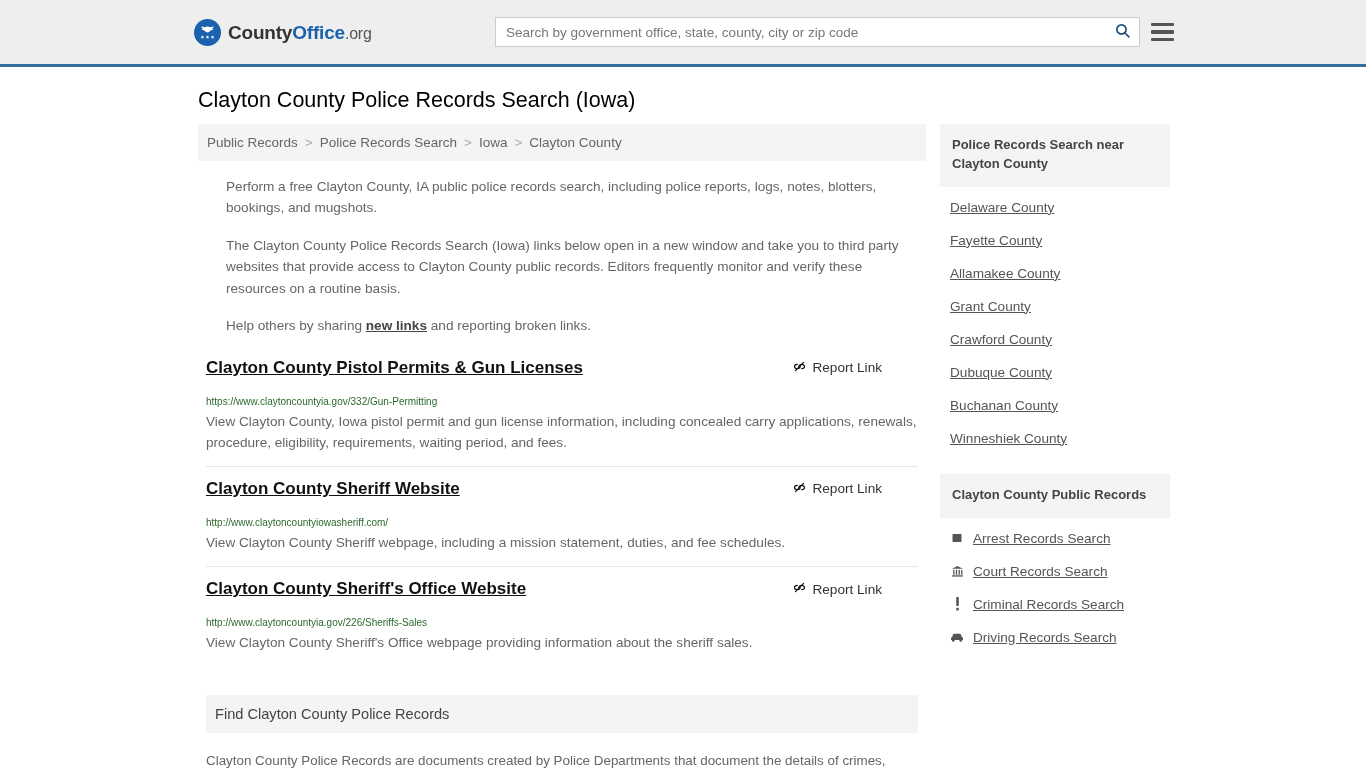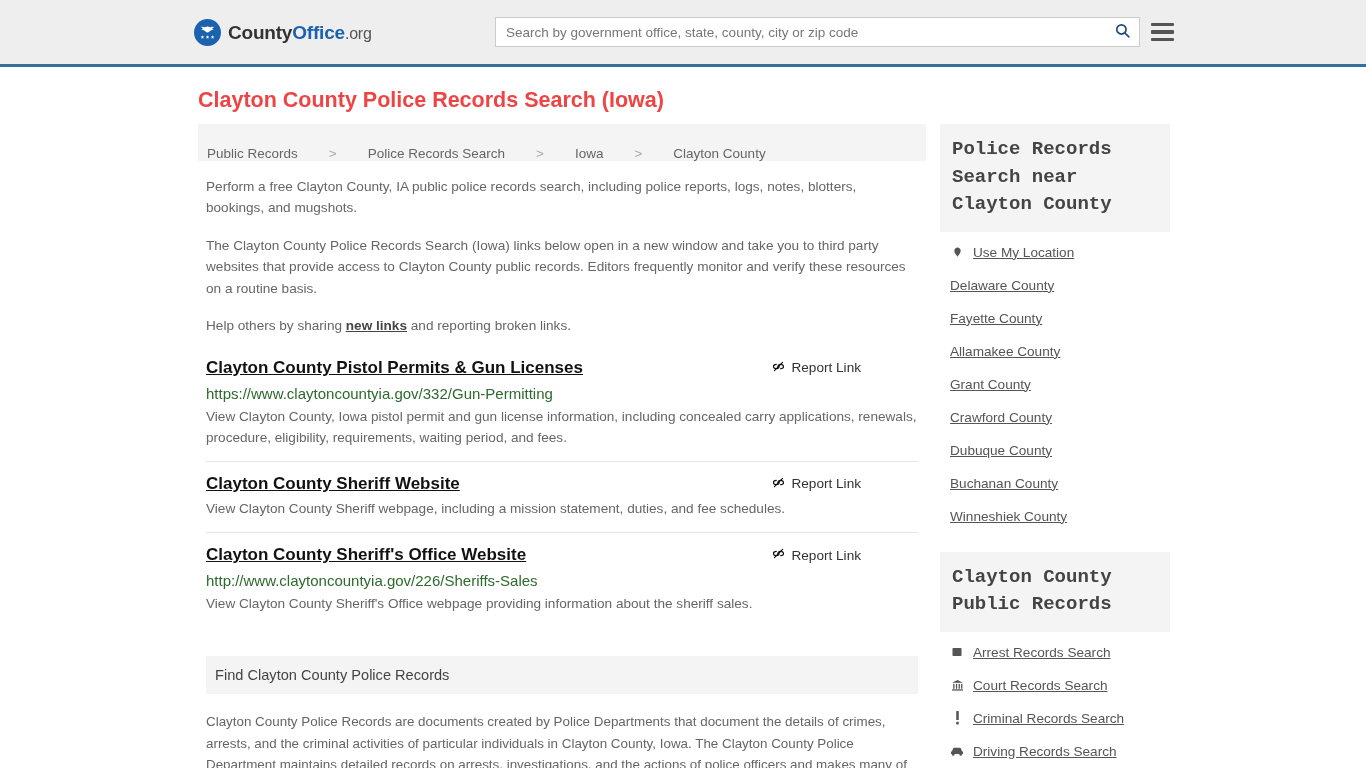--- a/index.html
+++ b/index.html
@@ -79,47 +79,46 @@
   }
 
   
   .page {
     width: 1366px;
     padding: 0;
     position: relative;
   }
   .page-title {
     position: absolute; left: 198px; top: 21px;
-    font-size: 21.5px; font-weight: bold; color: #ef4444;
+    font-size: 21.5px; font-weight: normal; color: #000000;
     margin: 0; white-space: nowrap;
   }
   .content-wrap {
     position: absolute; left: 0; top: 57px;
     width: 1366px;
     display: flex; gap: 0;
   }
   .main-col { width: 728px; margin-left: 198px; }
   .side-col { width: 230px; margin-left: 14px; }
 
   
   .breadcrumb {
     background: #f4f4f4;
     height: 37px;
-    display: flex; align-items: flex-end;
+    display: flex; align-items: center;
     padding: 0 9px;
     font-size: 13.5px;
-    gap: 24px;
   }
   .breadcrumb a {
     color: #666666; text-decoration: none; white-space: nowrap;
   }
   .breadcrumb .sep { color: #aaaaaa; margin: 0 7px; }
 
   
-  .intro { padding: 0 8px; }
+  .intro { padding: 0 8px; margin-left: 20px; }
   .intro p {
     margin: 16px 0 0 0;
     font-size: 13.6px; line-height: 1.58;
     color: #666666;
   }
   .intro p.first { margin-top: 15px; }
   .intro a { color: #444444; text-decoration: underline; font-weight: bold; }
 
   
   .results { margin-top: 21px; padding: 0 8px; }
@@ -132,26 +131,26 @@
     display: flex; align-items: flex-start; justify-content: space-between;
   }
   .result-title {
     font-size: 17px; font-weight: bold; color: #111111;
     text-decoration: underline; cursor: pointer;
   }
   .report-link {
     display: flex; align-items: center; gap: 5px;
     color: #333333; font-size: 13.6px;
     white-space: nowrap; cursor: pointer; text-decoration: none;
-    margin-right: 57px; padding-top: 1px;
+    margin-right: 36px; padding-top: 1px;
   }
   .result-url {
     display: block;
-    margin-top: 7px;
-    font-size: 15px; color: #2d6a2d;
+    margin-top: 18px;
+    font-size: 10px; color: #2d6a2d;
     text-decoration: none;
   }
   .result-desc {
     margin: 4px 0 0 0;
     font-size: 13.6px; line-height: 1.55; color: #666666;
   }
 
   
   .find-section { margin-top: 29px; padding: 0 8px; }
   .find-head {
@@ -163,23 +162,22 @@
   }
   .find-body {
     margin: 17px 0 0 0;
     font-size: 13.4px; line-height: 1.6; color: #666666;
   }
 
   
   .panel-head {
     background: #f4f4f4;
     padding: 12px 12px 13px 12px;
-    font-size: 19px; font-weight: bold; color: #444444;
+    font-size: 13px; font-weight: bold; color: #444444;
     line-height: 1.45;
-    font-family: Liberation Mono, monospace;
   }
   .panel-list { padding: 4px 0 0 0; margin: 0; list-style: none; }
   .panel-list li {
     display: flex; align-items: center; gap: 9px;
     padding: 9px 0 9px 10px;
   }
   .panel-list a {
     font-size: 13.6px; color: #555555; text-decoration: underline;
     white-space: nowrap;
   }
@@ -277,20 +275,21 @@
               <span>
                 <svg width="15" height="15" viewBox="0 0 24 24" fill="none" stroke="#111111" stroke-width="1.9" stroke-linecap="round">
                   <path d="M8.5 8.5 C5.8 8.5 4 10.1 4 12 C4 13.9 5.8 15.5 8.5 15.5 C11.2 15.5 13 13.9 13 12"></path>
                   <path d="M15.5 15.5 C18.2 15.5 20 13.9 20 12 C20 10.1 18.2 8.5 15.5 8.5 C12.8 8.5 11 10.1 11 12"></path>
                   <line x1="5.5" y1="18.5" x2="18.5" y2="5.5"></line>
                 </svg>
               </span>
               <span>Report Link</span>
             </a>
           </div>
+          <a href="#" class="result-url">http://www.claytoncountyiowasheriff.com/</a>
           <p class="result-desc">View Clayton County Sheriff webpage, including a mission statement, duties, and fee schedules.</p>
         </div>
 
         <div class="result">
           <div class="result-head">
             <a href="#" class="result-title">Clayton County Sheriff's Office Website</a>
             <a href="#" class="report-link">
               <span>
                 <svg width="15" height="15" viewBox="0 0 24 24" fill="none" stroke="#111111" stroke-width="1.9" stroke-linecap="round">
                   <path d="M8.5 8.5 C5.8 8.5 4 10.1 4 12 C4 13.9 5.8 15.5 8.5 15.5 C11.2 15.5 13 13.9 13 12"></path>
@@ -313,28 +312,20 @@
       </div>
 
     </div>
 
     <div class="side-col">
 
       <div class="panel">
         <div class="panel-head">Police Records Search near Clayton County</div>
         <ul class="panel-list">
           <li>
-            <span class="sb-icon">
-              <svg width="11" height="14" viewBox="0 0 24 24" fill="#555555">
-                <path d="M12 2c-3.9 0-7 3.1-7 7 0 5.2 7 13 7 13s7-7.8 7-13c0-3.9-3.1-7-7-7z"></path>
-              </svg>
-            </span>
-            <a href="#">Use My Location</a>
-          </li>
-          <li>
             <a href="#">Delaware County</a>
           </li>
           <li>
             <a href="#">Fayette County</a>
           </li>
           <li>
             <a href="#">Allamakee County</a>
           </li>
           <li>
             <a href="#">Grant County</a>

